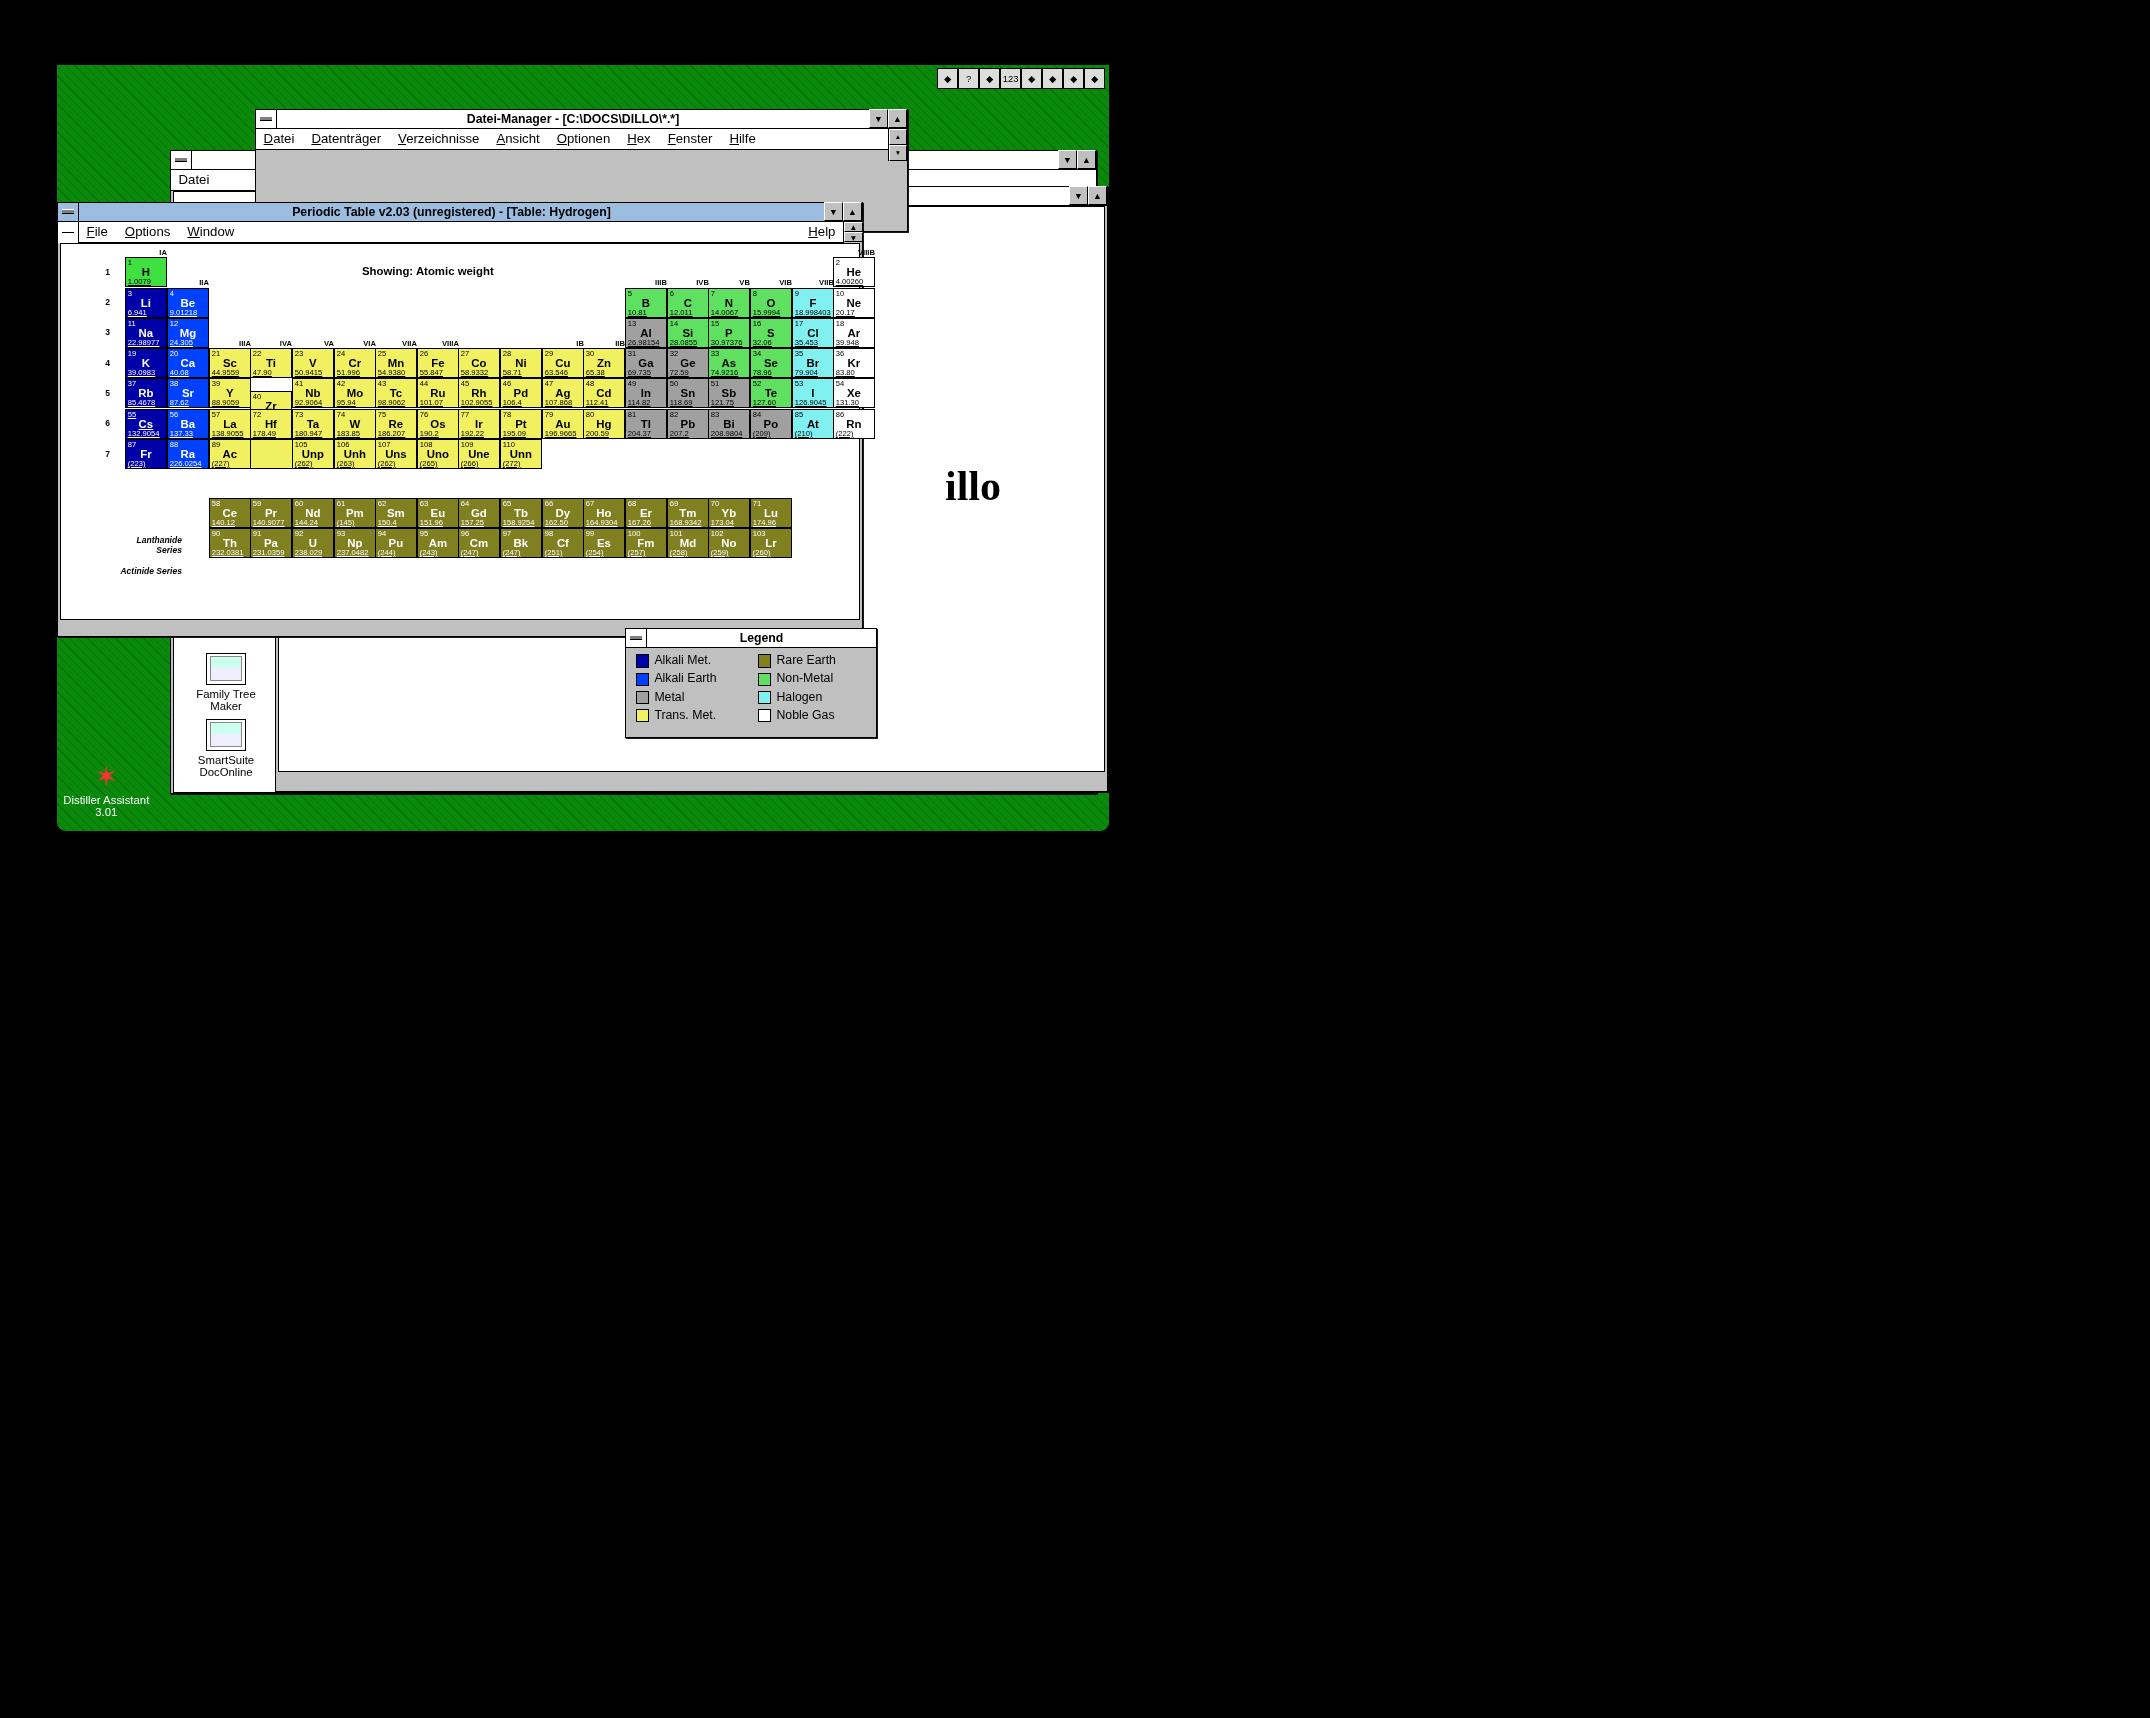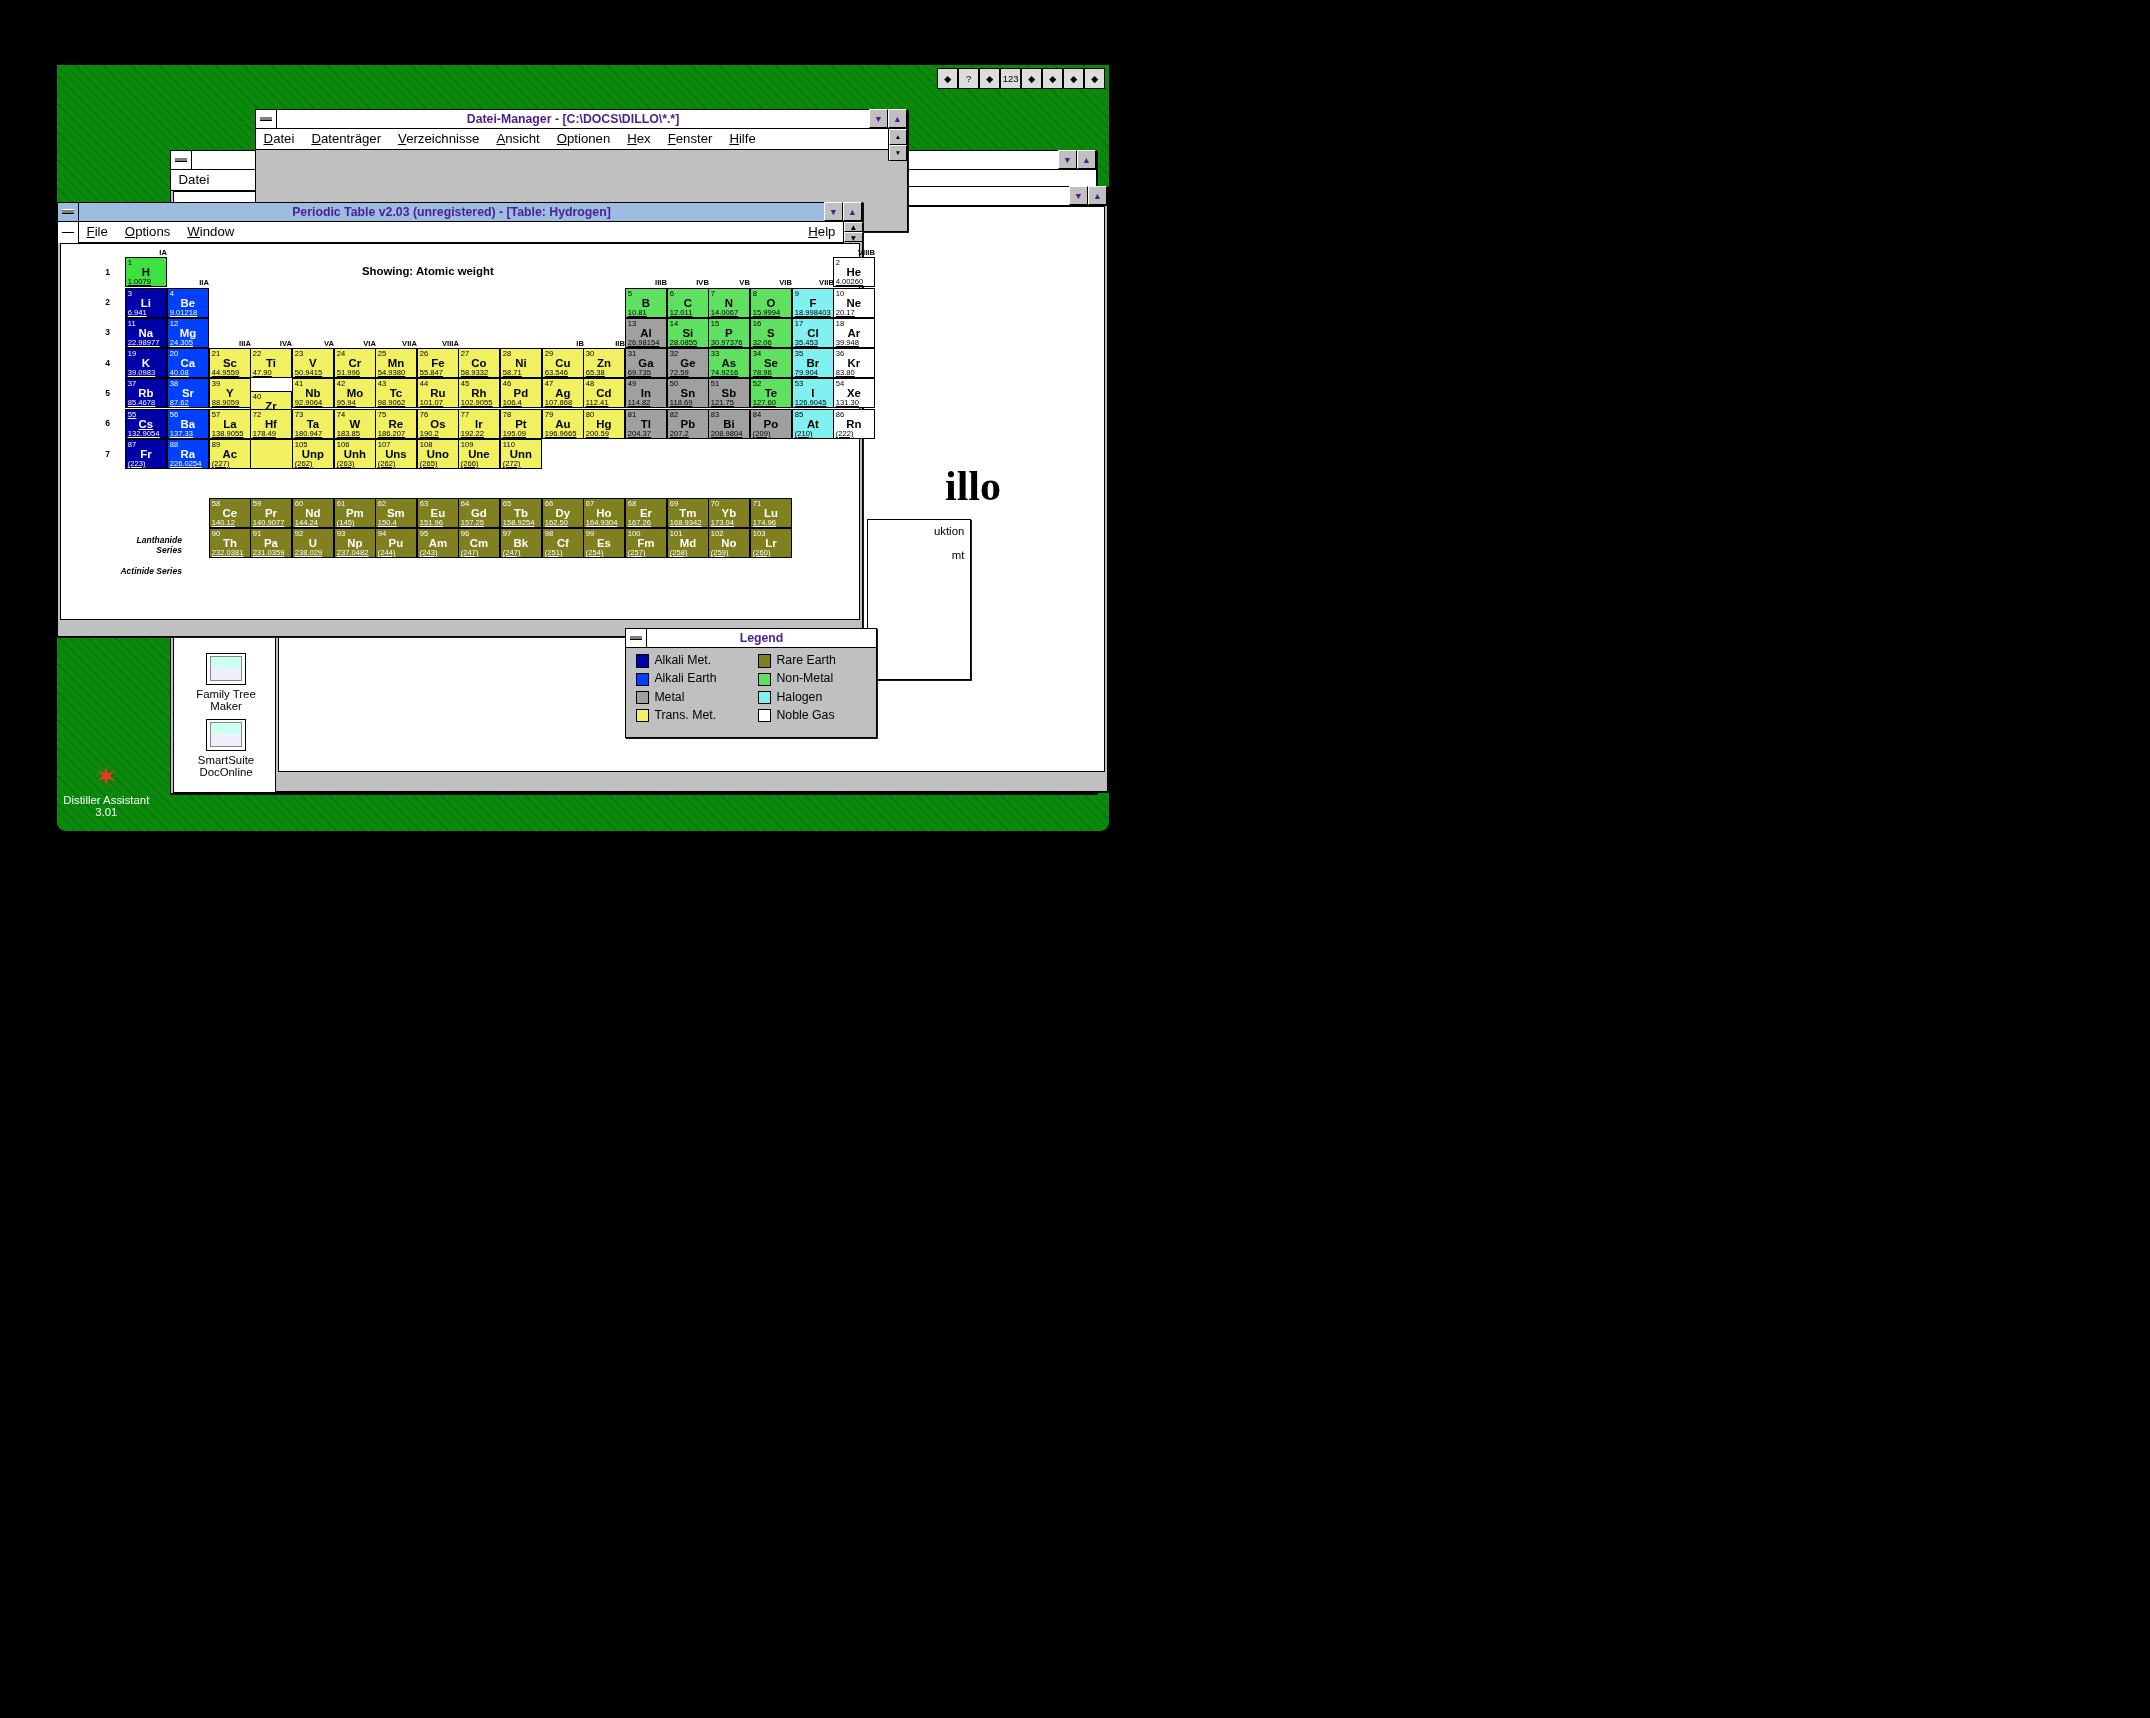--- a/index.html
+++ b/index.html
@@ -21,21 +21,21 @@
       repeating-linear-gradient(45deg,#0a8a0a 0 5.7px,#0c6e0c 5.7px 6.6px),
       repeating-linear-gradient(-45deg,#0a8a0a 0 5.7px,#0c6e0c 5.7px 6.6px); }
   .tray { position:absolute; right:3.8px; top:3.8px; display:flex; }
   .tray div { width:21px; height:21px; background:#ddd; border:0.9px solid #000;
     display:flex; align-items:center; justify-content:center; font-size:9.5px; }
 
   
   .w31 { position:absolute; background:#c0c0c0; border:0.9px solid #000; box-shadow:0.9px 0.9px 0 #000; }
   .w31:not(.no-inner)>.body { background:#fff; border:0.9px solid #000; margin:0 1.9px 1.9px 1.9px; }
   .tbar { height:19px; background:#fff; display:flex; align-items:center;
-    border-bottom:0.9px solid #000; color:#4c1d95; font:bold 12.3px sans-serif; }
+    border-bottom:0.9px solid #000; color:#000000; font:bold 12.3px sans-serif; }
   .tbar.active { background:#6b9bd1; }
   .tbar .sys { width:21px; height:19px; border-right:0.9px solid #000;
     display:flex; align-items:center; justify-content:center; }
   .tbar .sys::before { content:""; width:12.3px; height:2.8px; background:#808080;
     border-top:0.9px solid #fff; border-bottom:0.9px solid #000; }
   .tbar .ttl { flex:1; text-align:center; padding:0 3.8px; white-space:nowrap; overflow:hidden; }
   .tbar .btns { display:flex; }
   .tbtn { width:19px; height:19px; background:#c0c0c0;
     border:0.9px solid #000; border-left-color:#fff; border-top-color:#fff;
     display:flex; align-items:center; justify-content:center; font-size:9.5px; }
@@ -262,26 +262,20 @@
               <span><u>H</u>ilfe</span>
             </div>
         </div>
         <div class="spin">
             <div>▴</div>
             <div>▾</div>
           </div>
       </div>
     </div>
 
-    <div id="bg3" class="w31 no-inner" style="left:810px;top:454px;width:104px;height:161px;background:#fff;">
-      <div style="padding:5.7px;font:11.4px sans-serif;text-align:right;">
-        <div>uktion</div><br>
-        <div>mt</div>
-      </div>
-    </div>
 
     <div id="pt" class="w31">
       <div class="tbar active">
           <div class="sys"></div>
         <div class="ttl">Periodic Table v2.03 (unregistered) - [Table: Hydrogen]</div>
         <div class="btns">
             <div class="tbtn">▾</div>
           <div class="tbtn">▴</div>
           </div>
       </div>

